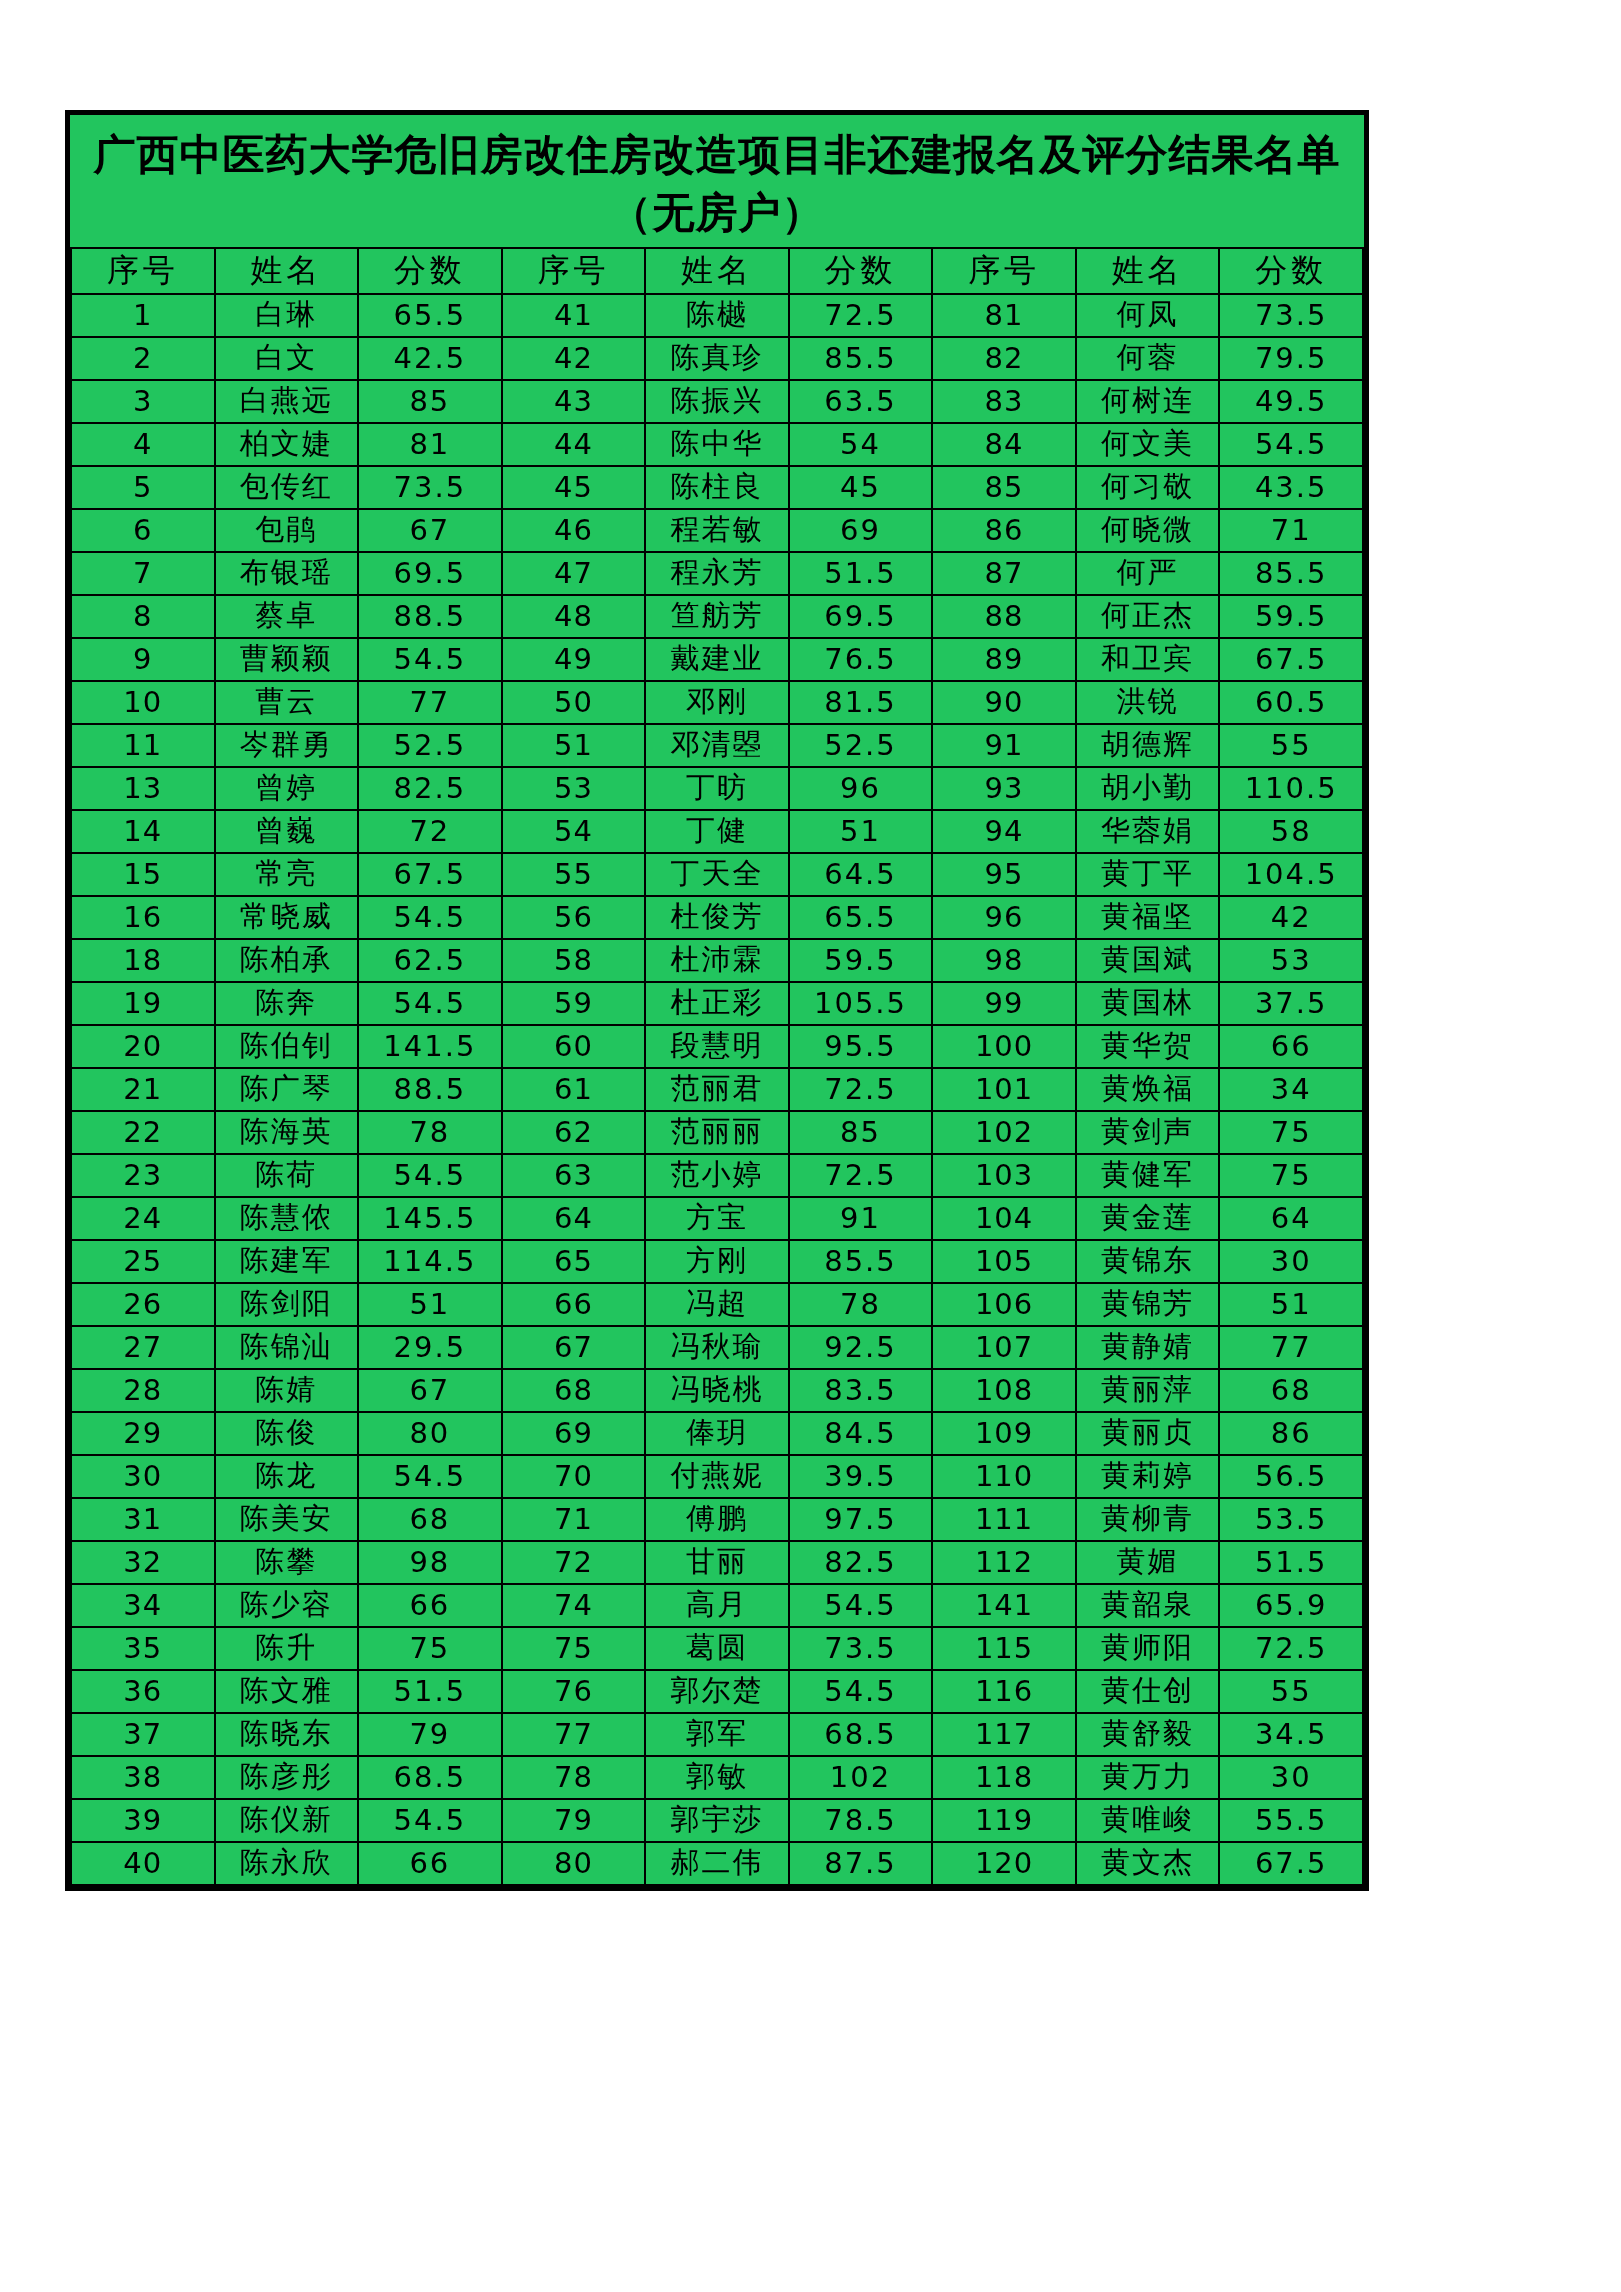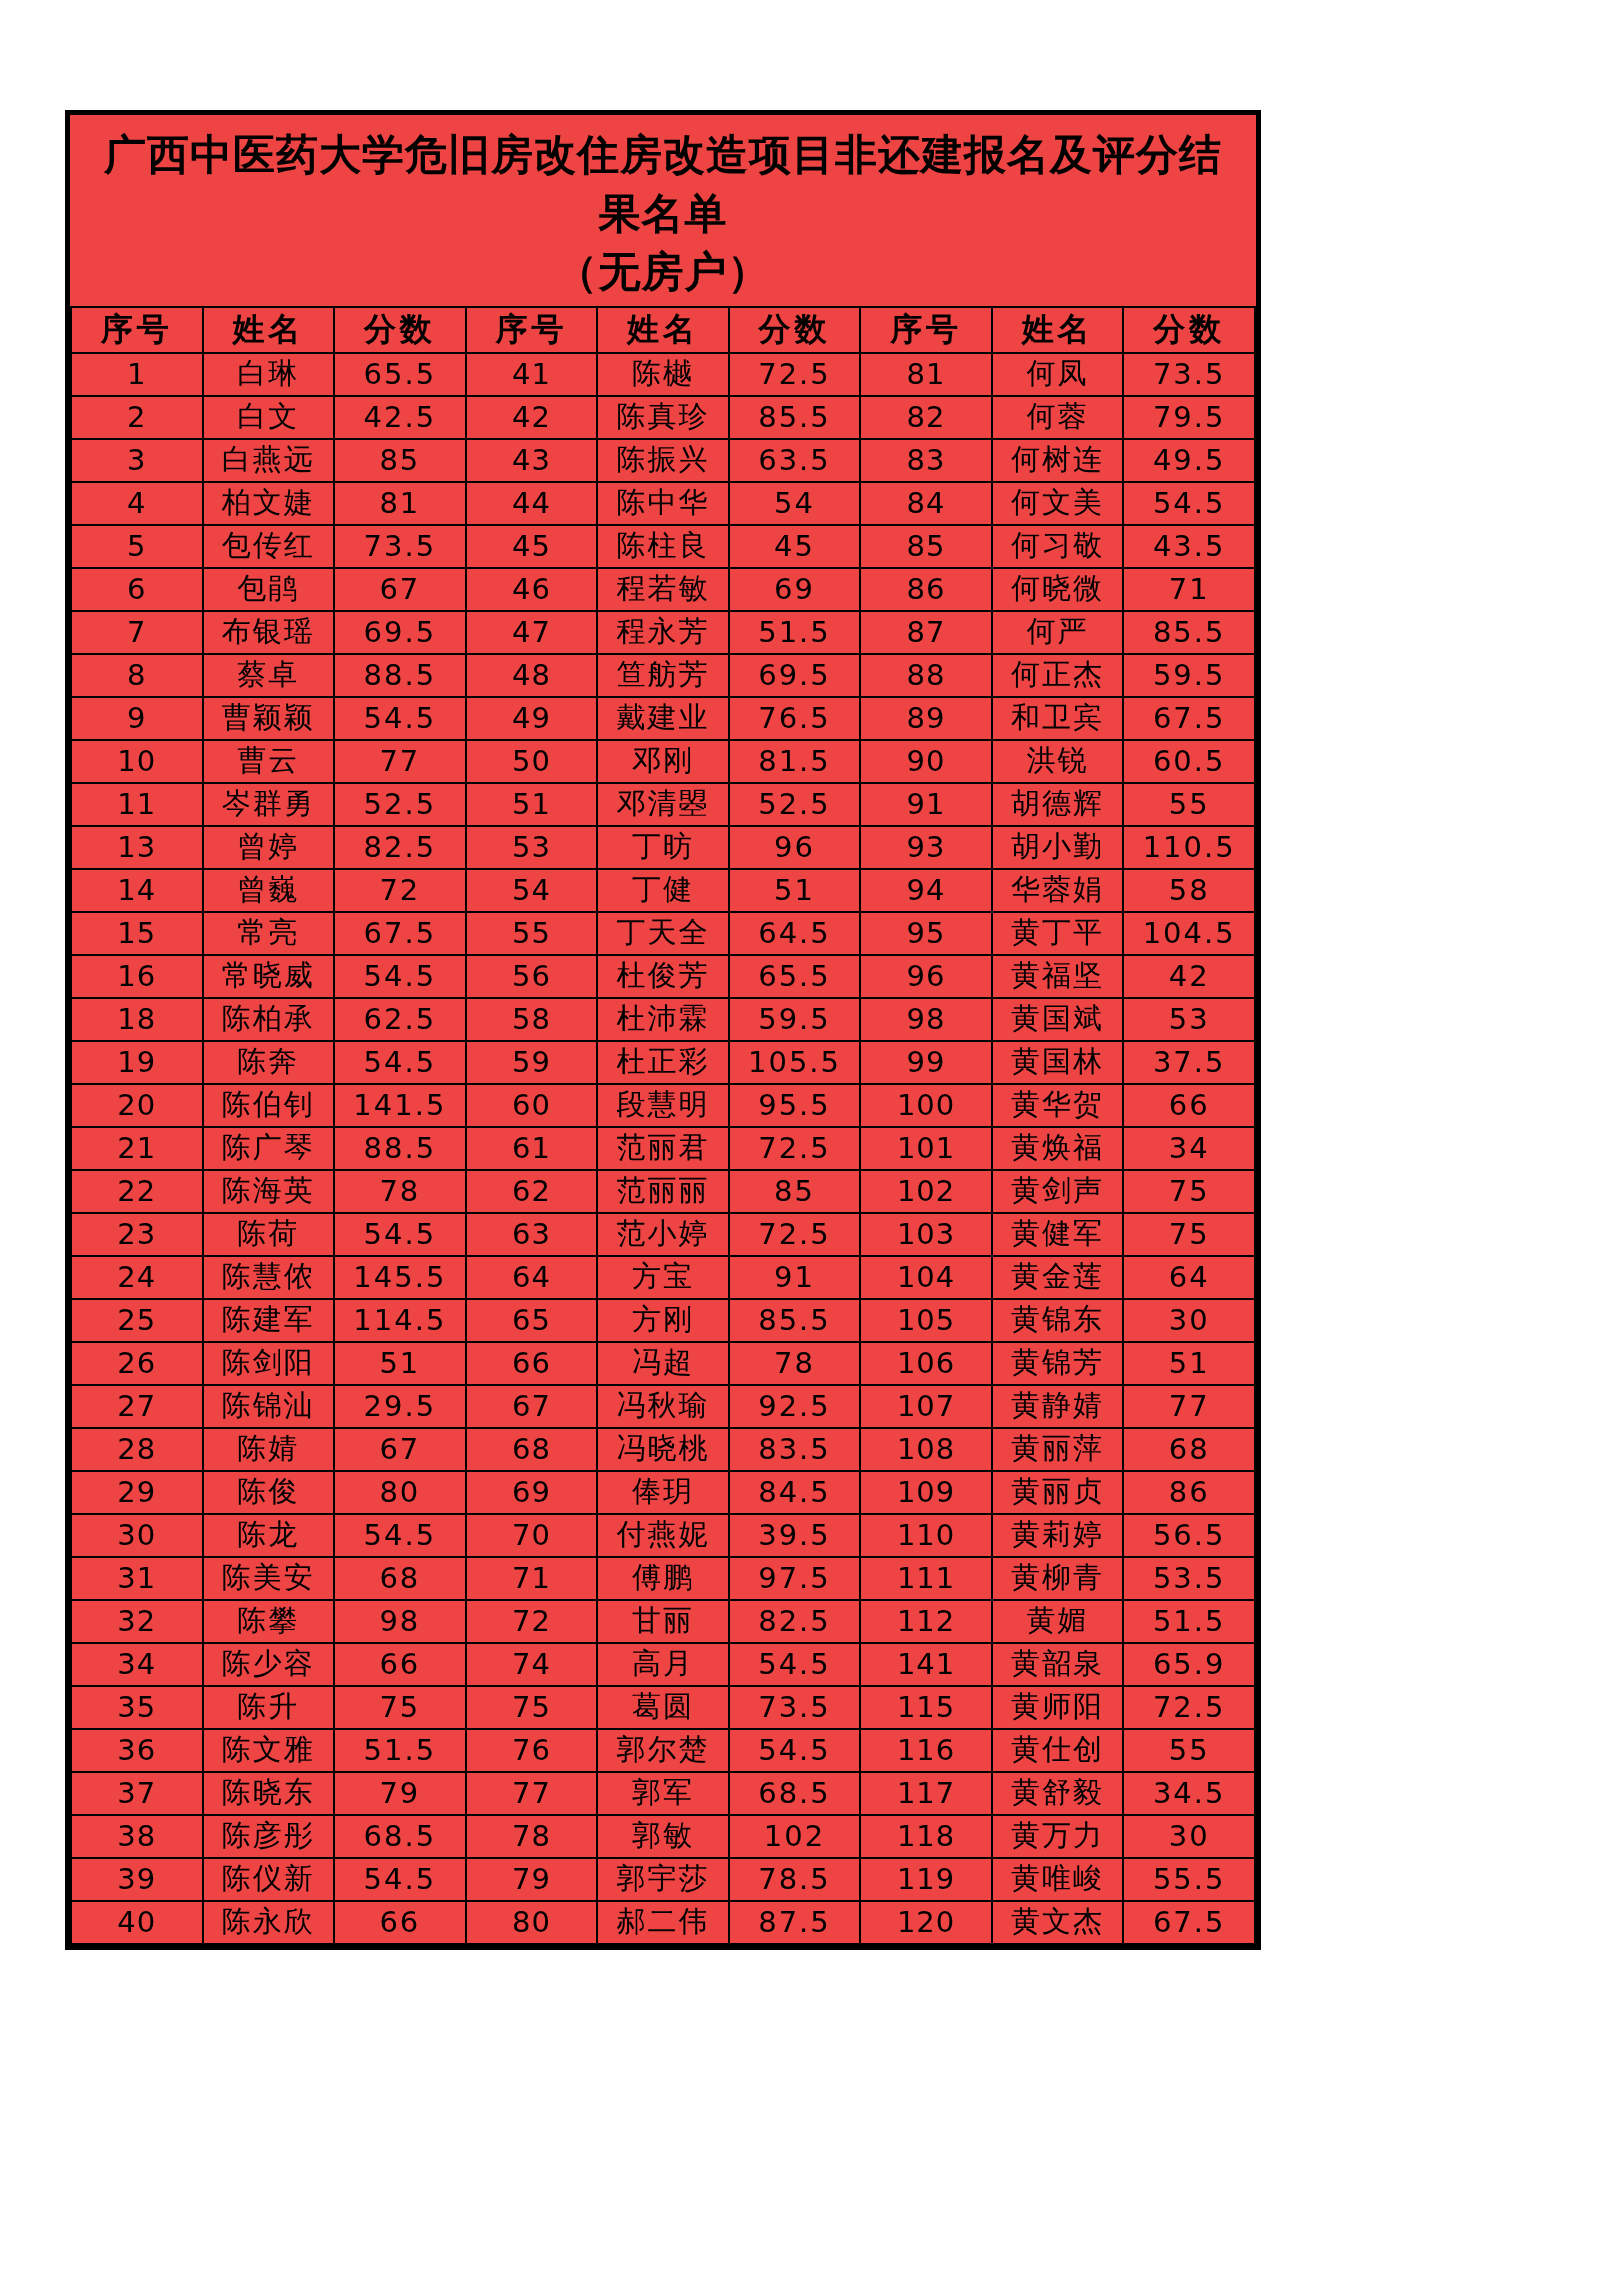--- a/index.html
+++ b/index.html
@@ -11,24 +11,24 @@
     position: relative;
     width: 1621px;
     height: 2293px;
     font-family: "DejaVu Sans", "Liberation Sans", sans-serif;
     color: #000000;
   }
   .sheet {
     position: absolute;
     left: 65px;
     top: 110px;
-    width: 1196px;
+    width: 1304px;
     box-sizing: border-box;
     border: 5.9px solid #000000;
-    background: #ef4444;
+    background: #22c55e;
   }
   .title-block {
     text-align: center;
     font-weight: bold;
     padding: 9.8px 19.6px 5.9px 19.6px;
   }
   .title-line1 {
     font-size: 42px;
     line-height: 59px;
     letter-spacing: 1px;
@@ -49,21 +49,21 @@
     border: 2.9px solid #000000;
     text-align: center;
     vertical-align: middle;
     padding: 0;
     overflow: hidden;
     white-space: nowrap;
   }
   table.score-table th {
     height: 45px;
     font-size: 32px;
-    font-weight: bold;
+    font-weight: normal;
     letter-spacing: 3.9px;
   }
   table.score-table td {
     height: 43px;
     font-size: 29px;
     font-weight: normal;
   }
   td.cell-index {
     letter-spacing: 1px;
   }

